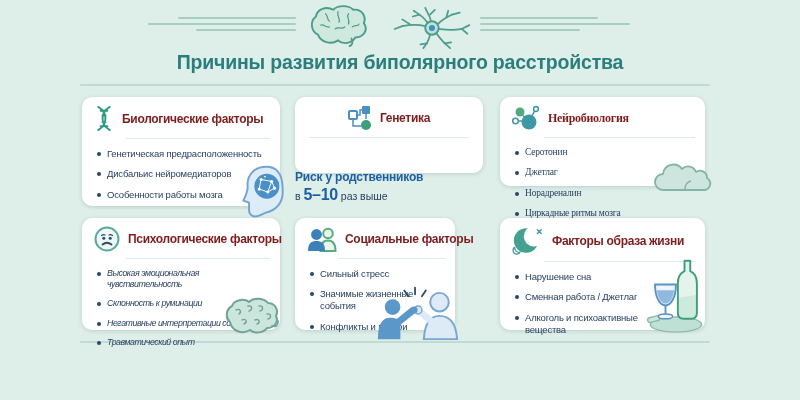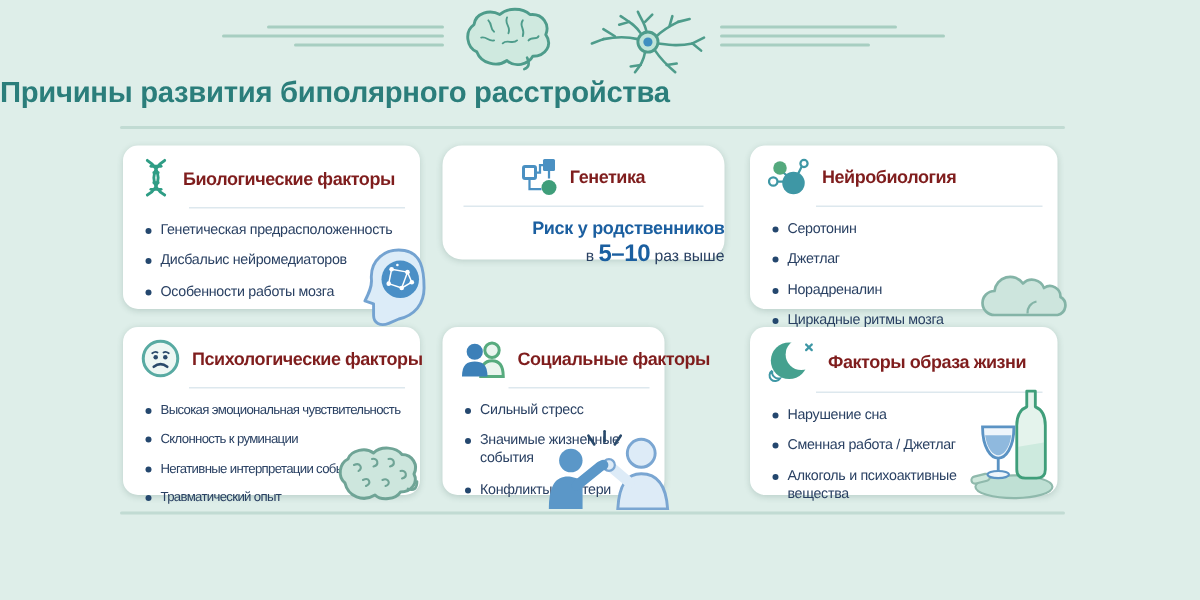--- a/index.html
+++ b/index.html
@@ -1,41 +1,41 @@
 <!DOCTYPE html>
 <html><head>
 <meta charset="utf-8">
 <style>
   html,body{margin:0;padding:0;background:#deeee9;font-family:"Liberation Sans",sans-serif;}
   .stage{position:relative;width:800px;height:400px;overflow:hidden;background:#deeee9;}
 
   
   .deco-line{position:absolute;height:2px;background:#a7cec1;border-radius:2px;}
-  .main-title{position:absolute;top:51px;left:0;width:100%;text-align:left;
+  .main-title{position:absolute;top:51px;left:0;width:100%;text-align:center;
     font-size:19.5px;font-weight:bold;color:#2b7e7b;letter-spacing:-0.2px;}
   .hr{position:absolute;left:80px;width:630px;height:2px;background:#b7d4cb;opacity:.75;border-radius:2px;}
 
   
   .card{position:absolute;background:#ffffff;border-radius:10px;
     box-shadow:0 1px 4px rgba(50,90,80,.20);}
   .card-head{position:relative;display:flex;align-items:center;gap:8px;padding:8px 12px 7px;}
   .card-head::after{content:"";position:absolute;left:44px;right:10px;bottom:0;height:1px;background:#dde8ee;}
   .card-head.centered{justify-content:center;}
   .card-head.centered::after{left:14px;right:14px;}
   .card-head svg{flex-shrink:0;}
   .card-title{color:#7f1d1d;font-weight:bold;font-size:12px;letter-spacing:-0.3px;white-space:nowrap;}
 
   .card ul{list-style:none;margin:9px 0 0;padding:0 6px 0 14px;}
   .card li{position:relative;padding-left:11px;margin-bottom:8.5px;font-size:9.5px;
     letter-spacing:-0.2px;color:#2a4163;line-height:1.25;}
   .card li::before{content:"";position:absolute;left:1px;top:4px;width:4px;height:4px;border-radius:50%;background:#24476e;}
-  .card.tight li{font-size:8.8px;letter-spacing:-0.45px;}
+  .card.tight li{font-size:8.8px;letter-spacing:-0.45px;font-style:italic;}
   .card.pad-right ul{padding-right:56px;}
 
-  .gen-body{text-align:right;padding-top:7px;}
+  .gen-body{text-align:left;padding-top:7px;margin-top:25px;}
   .risk-line{color:#1b5fa0;font-weight:bold;font-size:12px;letter-spacing:-0.2px;}
   .risk-sub{color:#2a4163;font-size:10.5px;margin-top:2px;}
   .risk-value{color:#1b5fa0;font-weight:bold;font-size:16px;letter-spacing:-0.3px;}
 
   .illus{position:absolute;z-index:2;}
 </style>
 </head>
 <body>
 
 <div class="stage">
@@ -123,21 +123,21 @@
         <circle cx="24" cy="16" r="1.6"></circle>
           <circle cx="35" cy="18" r="1.6"></circle>
           <circle cx="22" cy="26" r="1.6"></circle>
         <circle cx="31" cy="29" r="1.6"></circle>
           <circle cx="38" cy="25" r="1.6"></circle>
           <circle cx="28" cy="13" r="0.9"></circle>
       </g>
     </svg>
   </div>
 
-  <div class="card" style="left:295px;top:97px;width:188px;height:76px;border-radius:13px;">
+  <div class="card" style="left:295px;top:97px;width:188px;height:76px;">
     <div class="card-head centered">
       <svg width="24" height="26" viewBox="0 0 24 26">
         <g fill="none" stroke="#4a90c2" stroke-width="1.5">
           <path d="M9 10 H12 V5 H14"></path>
             <path d="M5 14 V21 H13"></path>
             <path d="M18 9 V14"></path>
         </g>
         <rect x="1" y="6" width="8" height="8" rx="1" fill="none" stroke="#4a90c2" stroke-width="2"></rect>
         <rect x="14" y="1" width="8" height="8" rx="1" fill="#4a90c2"></rect>
         <circle cx="18" cy="20" r="5" fill="#3f9e7a"></circle>
@@ -147,21 +147,21 @@
     <div class="gen-body">
       <div class="risk-line">Риск у родственников</div>
       <div class="risk-sub">
         <span>в</span>
         <span class="risk-value">5–10</span>
         <span>раз выше</span>
       </div>
     </div>
   </div>
 
-  <div class="card" style="left:500px;top:97px;width:205px;height:109px;">
+  <div class="card" style="left:500px;top:97px;width:205px;height:89px;font-family:Liberation Serif, serif;">
     <div class="card-head">
       <svg width="28" height="26" viewBox="0 0 28 26">
         <g stroke="#3e97a5" stroke-width="1.5">
           <path d="M8 8 L17 16"></path>
             <path d="M4.5 16 L17 16"></path>
             <path d="M23 5 L19 13"></path>
         </g>
         <circle cx="17" cy="17" r="7.5" fill="#3e97a5"></circle>
         <circle cx="8" cy="7" r="4.5" fill="#54a97d"></circle>
         <circle cx="3.5" cy="16" r="2.8" fill="#ffffff" stroke="#3e97a5" stroke-width="1.5"></circle>
@@ -208,21 +208,21 @@
           <path d="M26 10 C30 9 31 14 27 15"></path>
         <path d="M37 10 C41 9 42 14 38 15"></path>
           <path d="M20 24 C24 22 26 26 22 28"></path>
         <path d="M33 24 C37 22 39 27 35 28"></path>
           <path d="M45 18 C49 17 50 22 46 23"></path>
       </g>
       <path d="M50 30 q6 2 6 -5" fill="none" stroke="#6fa496" stroke-width="1.8" stroke-linecap="round"></path>
     </svg>
   </div>
 
-  <div class="card" style="left:295px;top:218px;width:148px;height:112px;">
+  <div class="card" style="left:295px;top:218px;width:160px;height:112px;">
     <div class="card-head">
       <svg width="30" height="26" viewBox="0 0 30 26">
         <circle cx="21" cy="7.5" r="4.8" fill="#eaf5ee" stroke="#57ab7e" stroke-width="2"></circle>
         <path d="M13.5 25 C13.5 17 16.5 14.5 21 14.5 C25.5 14.5 28.5 17 28.5 25 Z" fill="#eaf5ee" stroke="#57ab7e" stroke-width="2"></path>
         <circle cx="9.5" cy="8.5" r="5.4" fill="#3c80b8"></circle>
         <path d="M1 25 C1 17 4.5 15 9.5 15 C14.5 15 18 17 18 25 Z" fill="#3c80b8"></path>
       </svg>
       <span class="card-title">Социальные факторы</span>
     </div>
     <ul>

